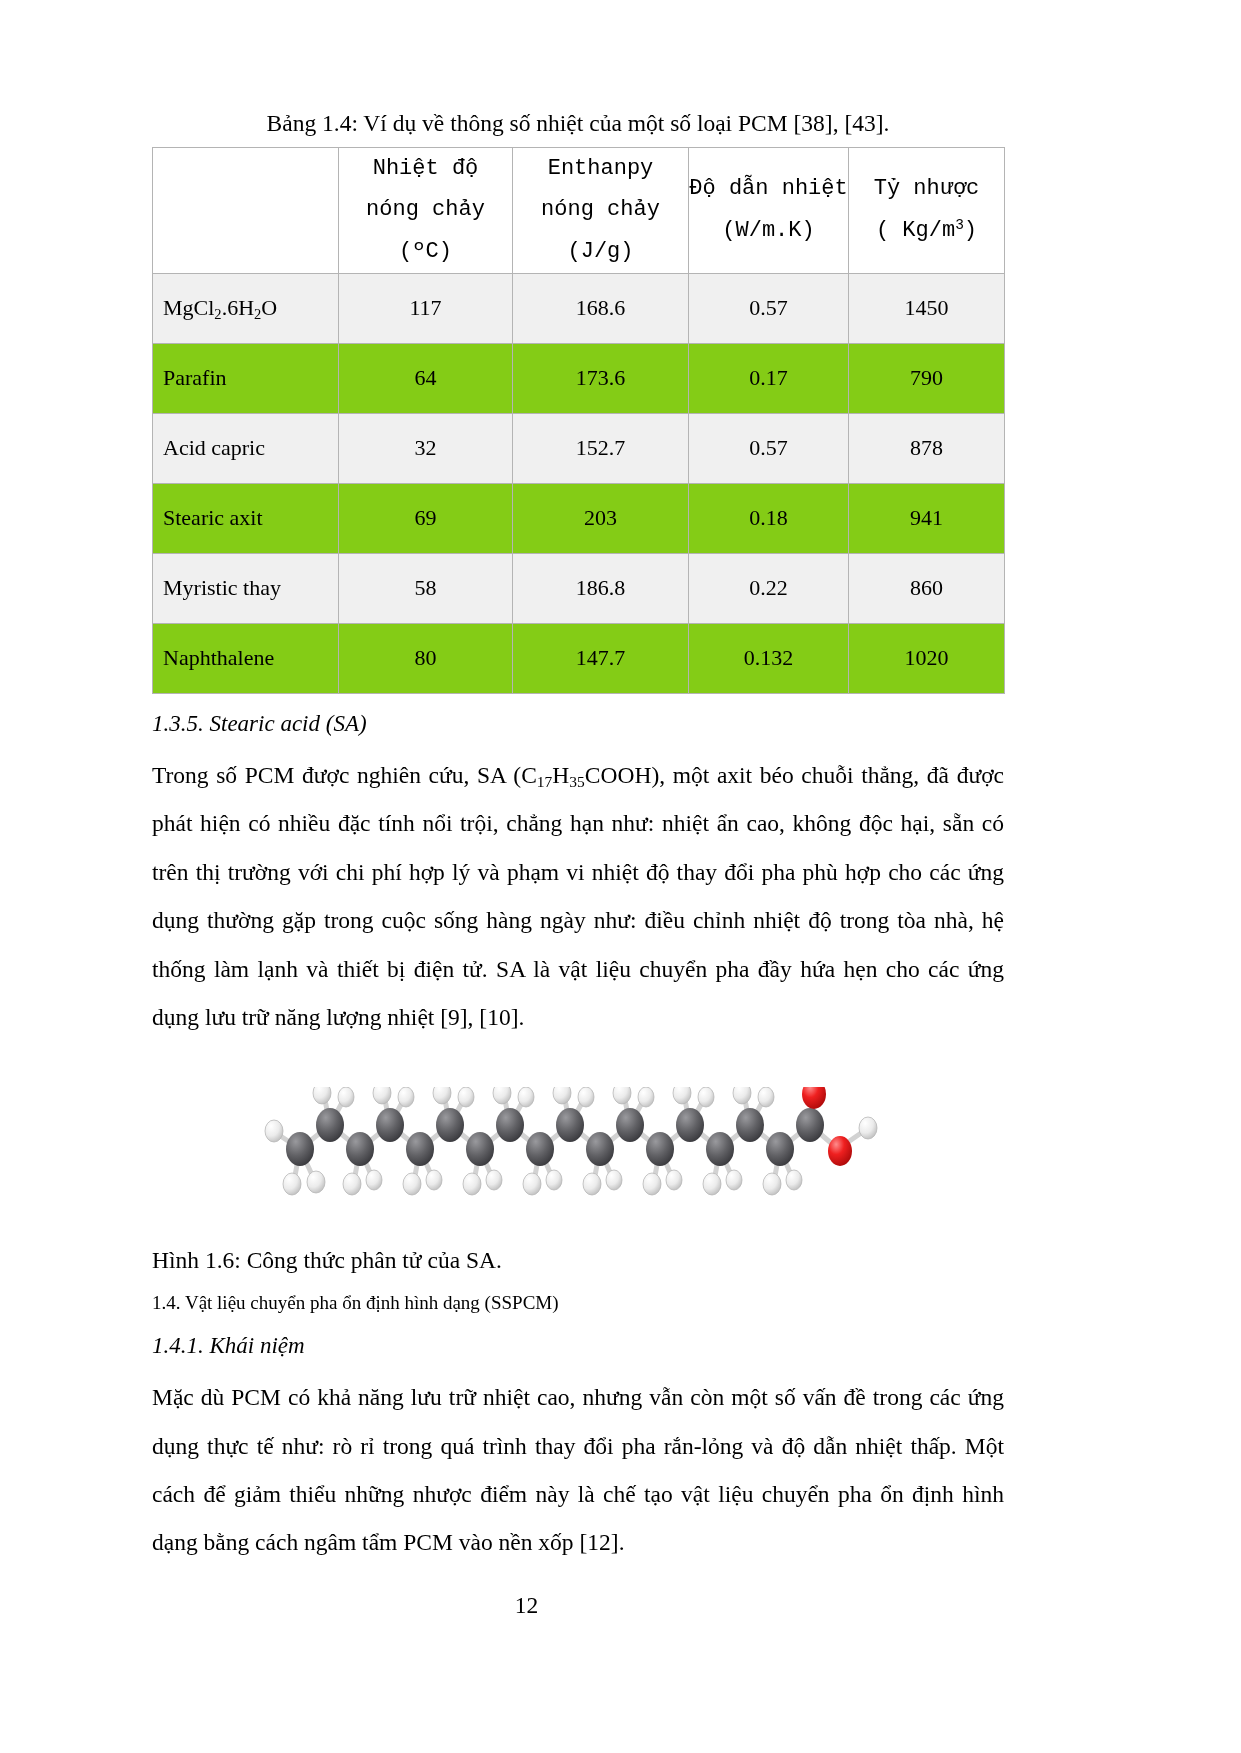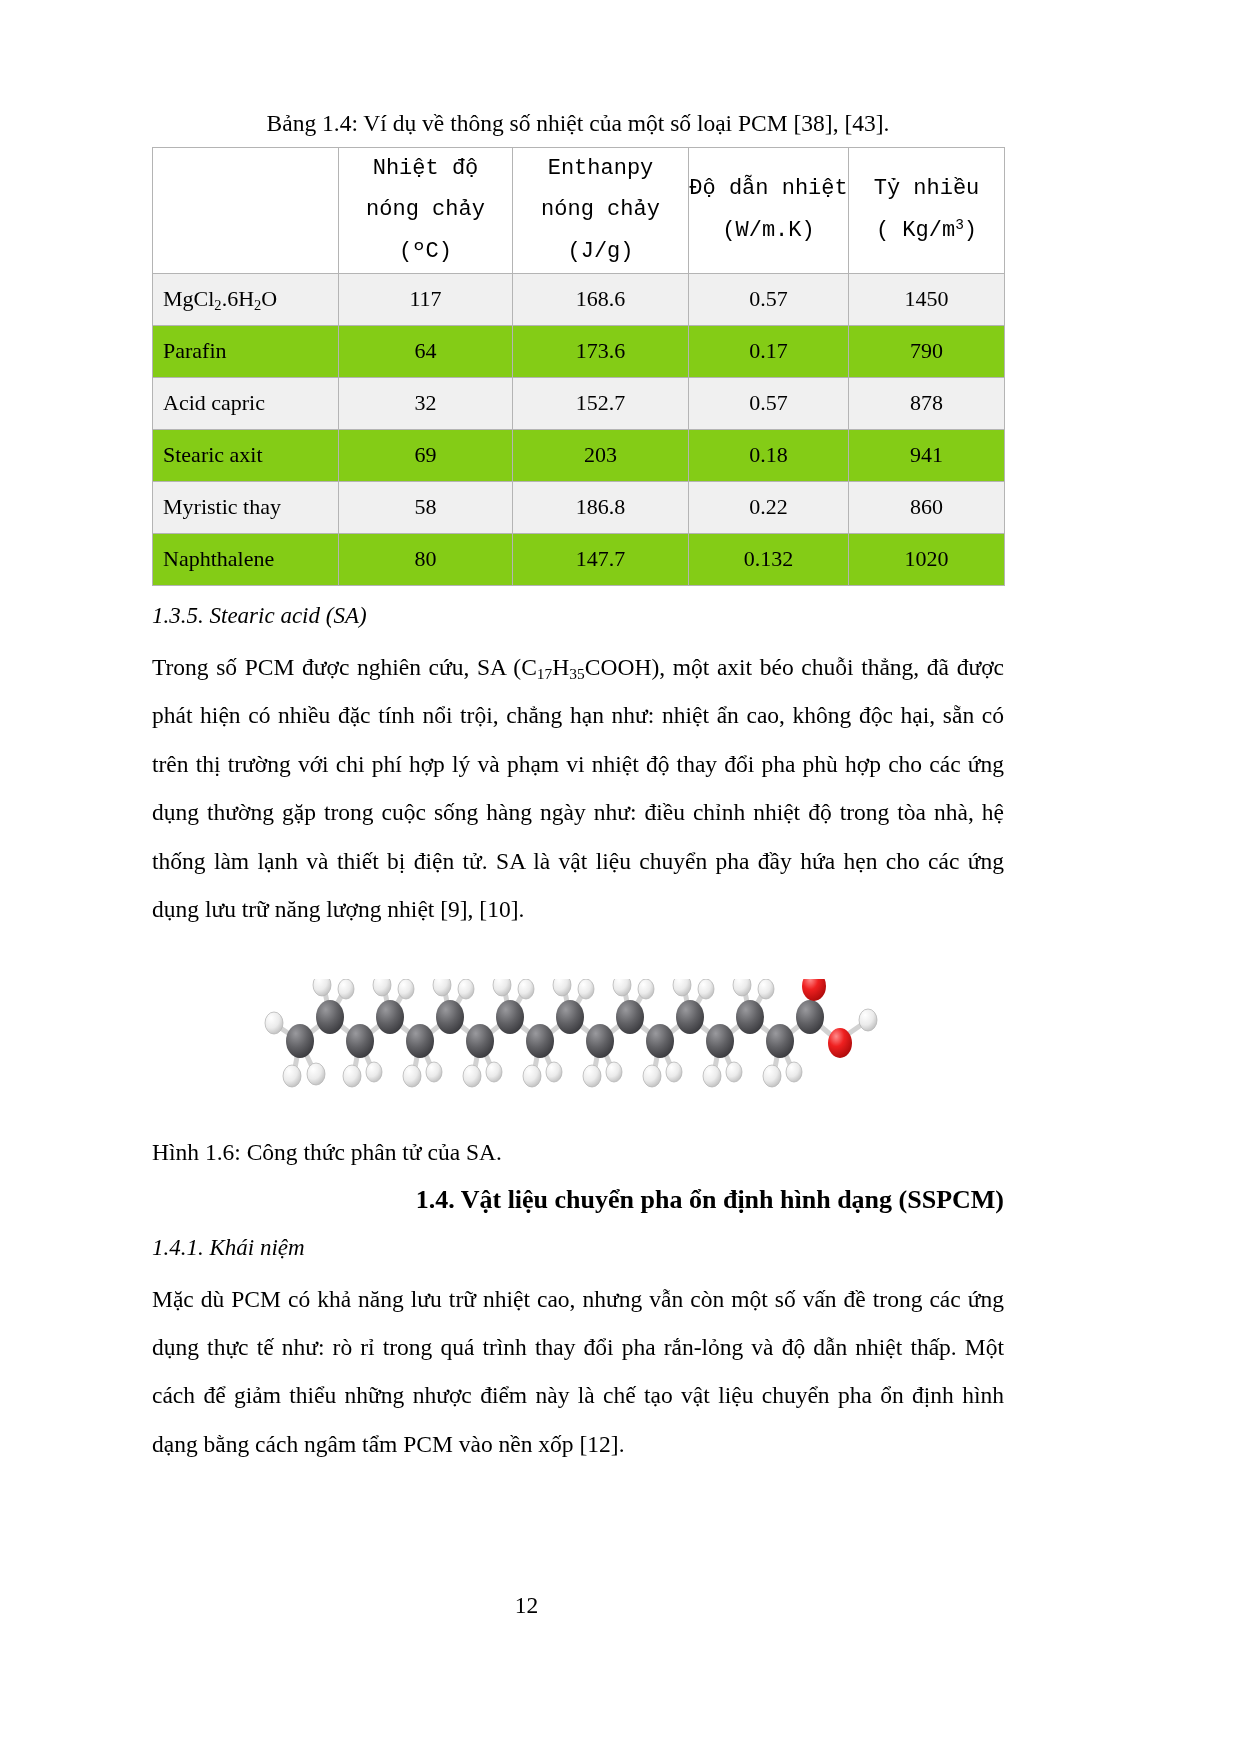--- a/index.html
+++ b/index.html
@@ -36,21 +36,21 @@
 
   
   table.pcm-table {
     border-collapse: collapse;
     width: 852px;
     table-layout: fixed;
     font-size: 22px;
   }
   table.pcm-table td {
     border: 1.3px solid #b4b4b4;
-    padding: 0;
+    padding: 9px;
     vertical-align: middle;
     text-align: center;
     line-height: 1.55;
   }
   table.pcm-table th {
     border: 1.3px solid #b4b4b4;
     padding: 0;
     vertical-align: middle;
     text-align: center;
     font-weight: normal;
@@ -79,25 +79,24 @@
 
   
   .h-sub {
     font-size: 23px;
     font-weight: normal;
     font-style: italic;
     margin: 14px 0 12px 0;
     line-height: 1.35;
   }
   .h-main {
-    font-size: 26px;
-    font-weight: bold;
+    font-size: 19px;
+    font-weight: normal;
     margin: 16px 0 14px 0;
     line-height: 1.35;
-    text-align: right;
   }
   p.body {
     font-size: 23.5px;
     text-align: justify;
     line-height: 2.06;
     margin: 0 0 6px 0;
     text-indent: 0;
   }
   p.body.spaced { margin-bottom: 18px; }
 
@@ -152,21 +151,21 @@
           </th>
           <th>
             <span class="hl">Enthanpy</span>
             <span class="hl">nóng chảy (J/g)</span>
           </th>
           <th>
             <span class="hl">Độ dẫn nhiệt</span>
             <span class="hl">(W/m.K)</span>
           </th>
           <th>
-            <span class="hl">Tỷ nhiều</span>
+            <span class="hl">Tỷ nhược</span>
             <span class="hl" id="density-unit">( Kg/m<sup>3</sup>)</span>
           </th>
         </tr>
       </thead>
       <tbody>
         <tr class="shaded">
           <td class="namecell" id="name-0">MgCl<sub>2</sub>.6H<sub>2</sub>O</td>
           <td>117</td>
           <td>168.6</td>
           <td>0.57</td>

